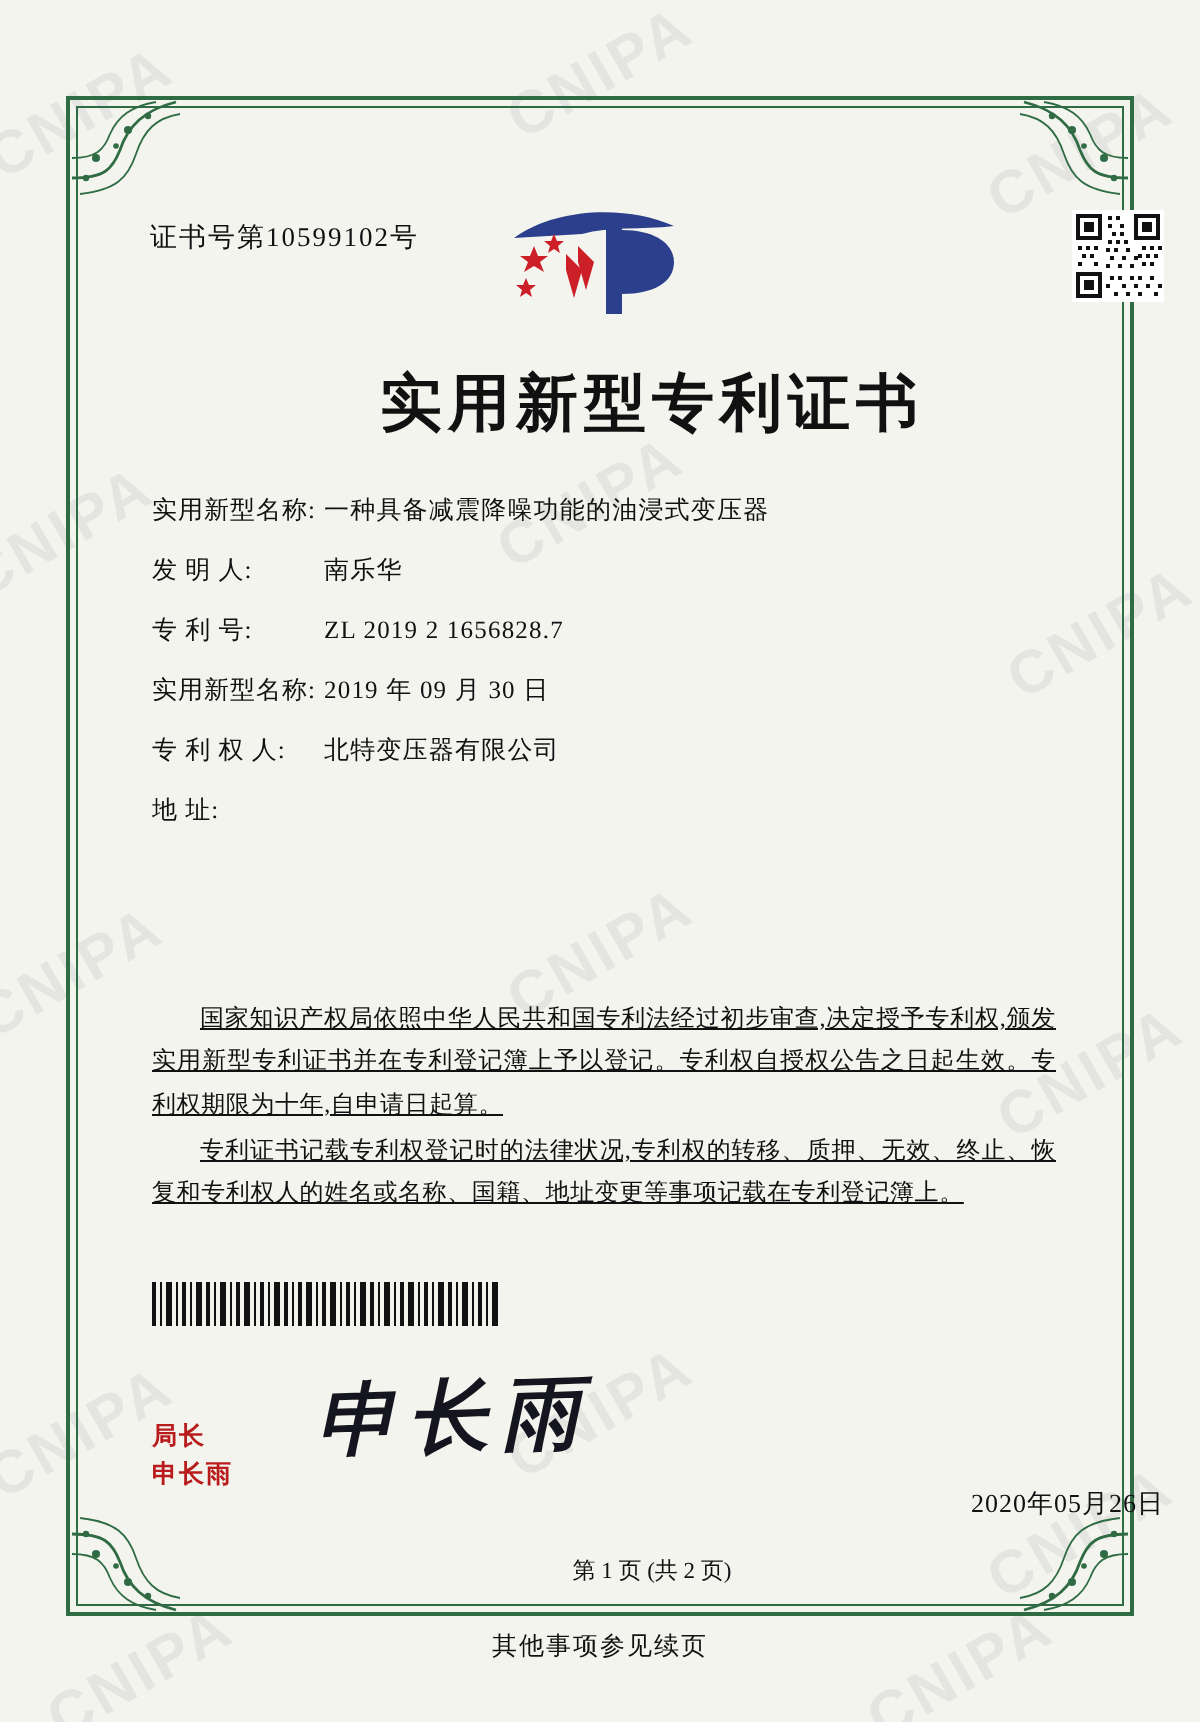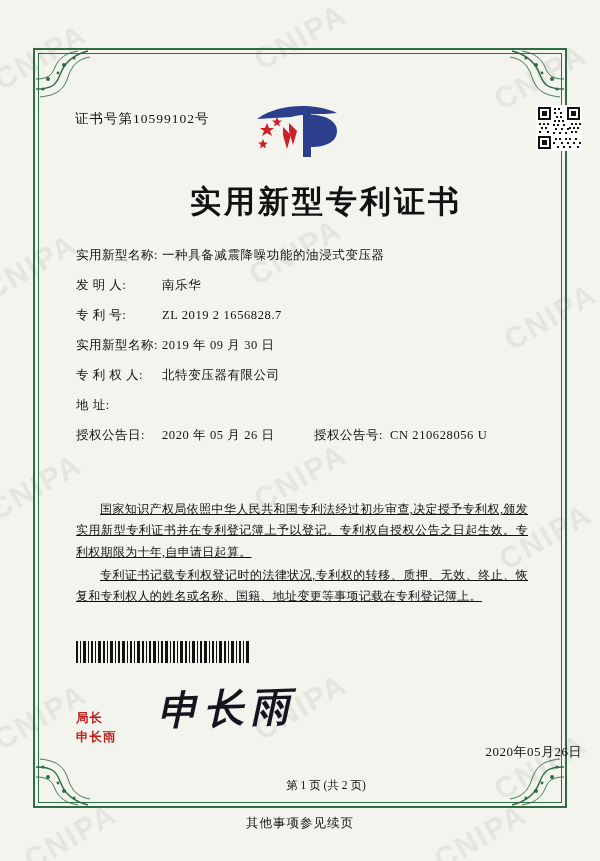--- a/index.html
+++ b/index.html
@@ -394,30 +394,20 @@
         <div class="lbl">实用新型名称:</div>
         <div class="val">2019 年 09 月 30 日</div>
       </div>
       <div class="row">
         <div class="lbl">专 利 权 人:</div>
         <div class="val">北特变压器有限公司</div>
       </div>
       <div class="row">
         <div class="lbl">地       址:</div>
       </div>
-      <div class="row-two">
-        <div class="half">
-          <div class="lbl">授权公告日:</div>
-          <div class="val">2020 年 05 月 26 日</div>
-        </div>
-        <div class="half2">
-          <div class="lbl">授权公告号:</div>
-          <div class="val">CN 210628056 U</div>
-        </div>
-      </div>
     </div>
 
     <div class="para">
       <p>国家知识产权局依照中华人民共和国专利法经过初步审查,决定授予专利权,颁发实用新型专利证书并在专利登记簿上予以登记。专利权自授权公告之日起生效。专利权期限为十年,自申请日起算。</p>
       <p>专利证书记载专利权登记时的法律状况,专利权的转移、质押、无效、终止、恢复和专利权人的姓名或名称、国籍、地址变更等事项记载在专利登记簿上。</p>
     </div>
 
     <div class="barcode">
       <svg width="175" height="22" viewBox="0 0 175 22" preserveAspectRatio="none">
         <g fill="#111">

